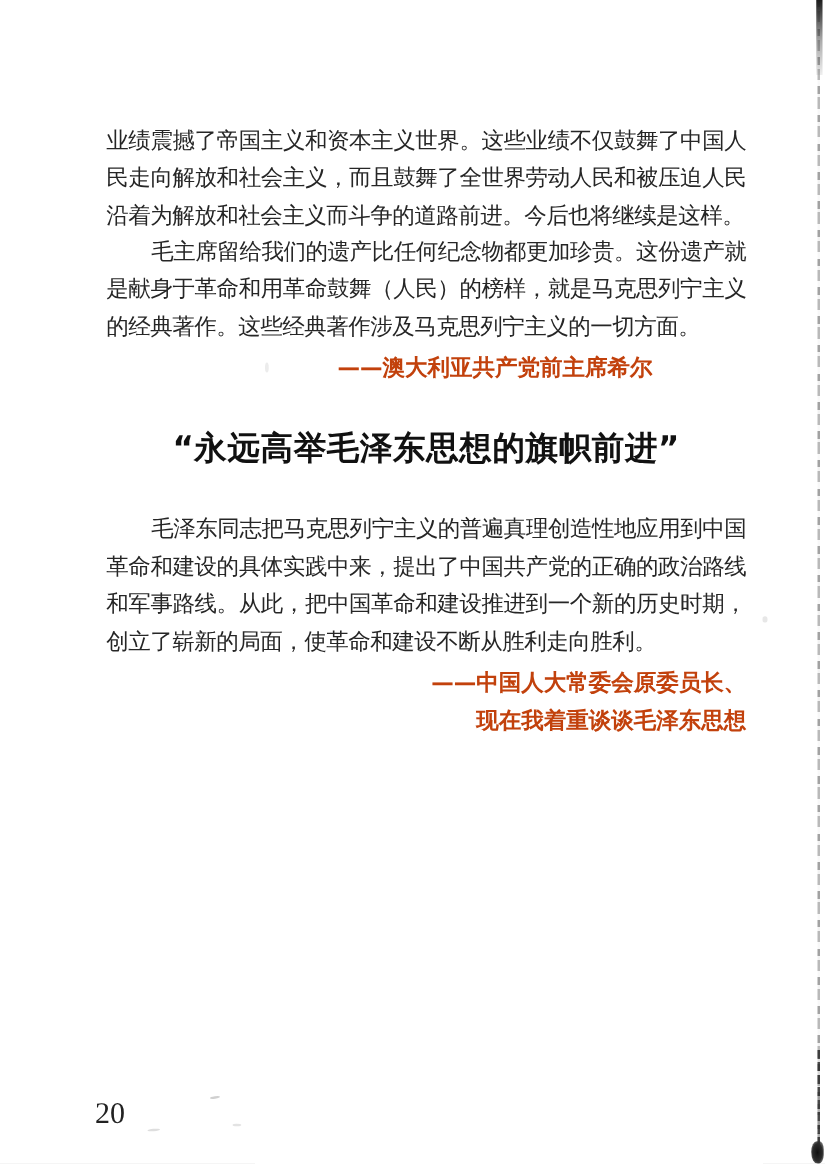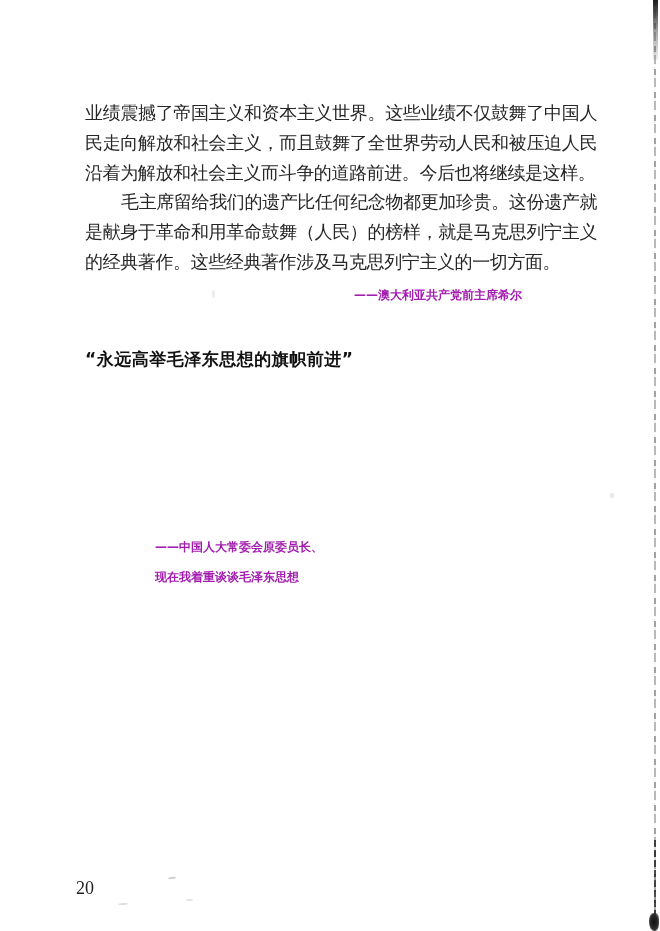--- a/index.html
+++ b/index.html
@@ -26,59 +26,59 @@
     text-justify: inter-character;
     color: #262626;
   }
   .indent { text-indent: 36px; }
   .para1 { top: 98px; }
   .para2 { top: 188px; font-family: Liberation Mono, monospace; }
   .attr {
     position: absolute;
     font-family: "DejaVu Sans", sans-serif;
     font-weight: bold;
-    font-size: 12px;
+    font-size: 18px;
     letter-spacing: 0px;
     line-height: 30px;
-    color: #a21caf;
+    color: #c2410c;
   }
   .attr1 {
     top: 280px;
     left: 85px;
     width: 437px;
     text-align: right;
   }
   .heading {
     position: absolute;
     top: 341px;
     left: 85px;
     width: 512px;
-    text-align: left;
+    text-align: center;
     font-family: "DejaVu Sans", sans-serif;
     font-weight: bold;
-    font-size: 17px;
+    font-size: 26px;
     letter-spacing: 0.5px;
     line-height: 37px;
     color: #111111;
   }
   .para3 { top: 409px; }
   .attr2 {
     top: 532px;
     left: 155px;
     width: 442px;
-    text-align: left;
+    text-align: right;
   }
   .attr2 .attr-line { display: block; }
   .para4 { top: 627px; }
   .page-number {
     position: absolute;
     left: 76px;
     top: 878px;
     font-family: "Liberation Serif", serif;
-    font-size: 18px;
+    font-size: 24px;
     color: #222222;
   }
   
   .scan-edge-line {
     position: absolute;
     left: 654px;
     top: 0;
     width: 2px;
     height: 931px;
     background: repeating-linear-gradient(
@@ -135,20 +135,21 @@
 <div class="page">
 
   <p class="textblock para1">业绩震撼了帝国主义和资本主义世界。这些业绩不仅鼓舞了中国人民走向解放和社会主义，而且鼓舞了全世界劳动人民和被压迫人民沿着为解放和社会主义而斗争的道路前进。今后也将继续是这样。</p>
 
   <p class="textblock para2 indent">毛主席留给我们的遗产比任何纪念物都更加珍贵。这份遗产就是献身于革命和用革命鼓舞（人民）的榜样，就是马克思列宁主义的经典著作。这些经典著作涉及马克思列宁主义的一切方面。</p>
 
   <div class="attr attr1">——澳大利亚共产党前主席希尔</div>
 
   <h1 class="heading">“永远高举毛泽东思想的旗帜前进”</h1>
 
+  <p class="textblock para3 indent">毛泽东同志把马克思列宁主义的普遍真理创造性地应用到中国革命和建设的具体实践中来，提出了中国共产党的正确的政治路线和军事路线。从此，把中国革命和建设推进到一个新的历史时期，创立了崭新的局面，使革命和建设不断从胜利走向胜利。</p>
 
   <div class="attr attr2">
     <span class="attr-line">——中国人大常委会原委员长、</span>
     <span class="attr-line">现在我着重谈谈毛泽东思想</span>
   </div>
 
 
   <div class="page-number">20</div>
 
   <div class="scan-edge-line"></div>

